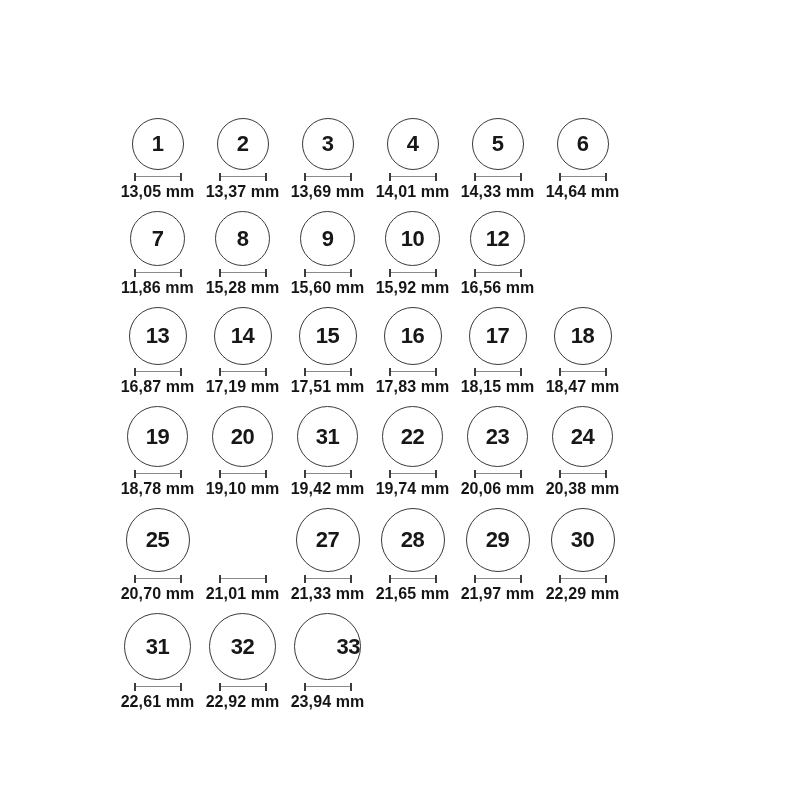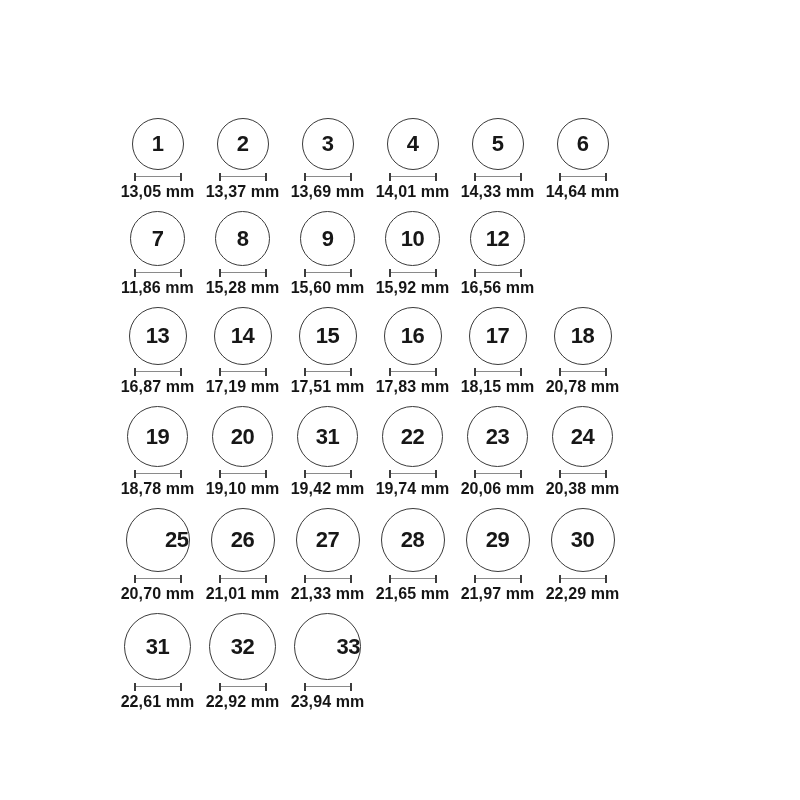--- a/index.html
+++ b/index.html
@@ -204,21 +204,21 @@
     </div>
     <div class="measure"></div>
     <div class="label">18,15 mm</div>
   </div>
 
   <div class="cell">
     <div class="circle" style="width: 58px; height: 58px;">
       <span class="num">18</span>
     </div>
     <div class="measure"></div>
-    <div class="label">20,78 mm</div>
+    <div class="label">18,47 mm</div>
   </div>
 </div>
     <div class="row">
   <div class="cell">
     <div class="circle" style="width: 61px; height: 61px;">
       <span class="num">19</span>
     </div>
     <div class="measure"></div>
     <div class="label">18,78 mm</div>
   </div>
@@ -258,31 +258,28 @@
   <div class="cell">
     <div class="circle" style="width: 61px; height: 61px;">
       <span class="num">24</span>
     </div>
     <div class="measure"></div>
     <div class="label">20,38 mm</div>
   </div>
 </div>
     <div class="row">
   <div class="cell">
-    <div class="circle" style="width: 64px; height: 64px; justify-content: flex-end;">
+    <div class="circle" style="width: 64px; height: 64px;">
       <span class="num">25</span>
     </div>
     <div class="measure"></div>
     <div class="label">20,70 mm</div>
   </div>
 
   <div class="cell">
-    <div class="circle" style="width: 64px; height: 64px;">
-      <span class="num">26</span>
-    </div>
     <div class="measure"></div>
     <div class="label">21,01 mm</div>
   </div>
 
   <div class="cell">
     <div class="circle" style="width: 64px; height: 64px;">
       <span class="num">27</span>
     </div>
     <div class="measure"></div>
     <div class="label">21,33 mm</div>

